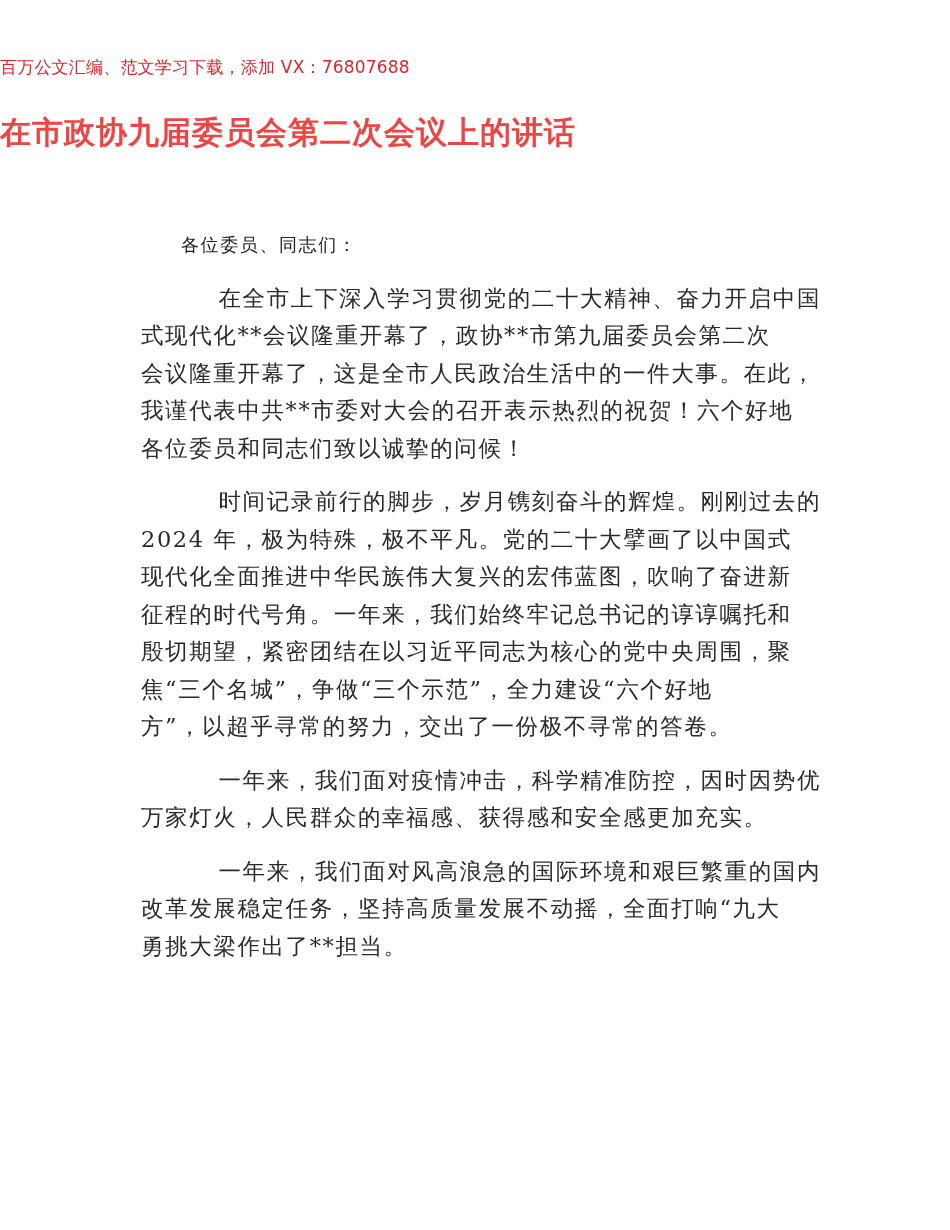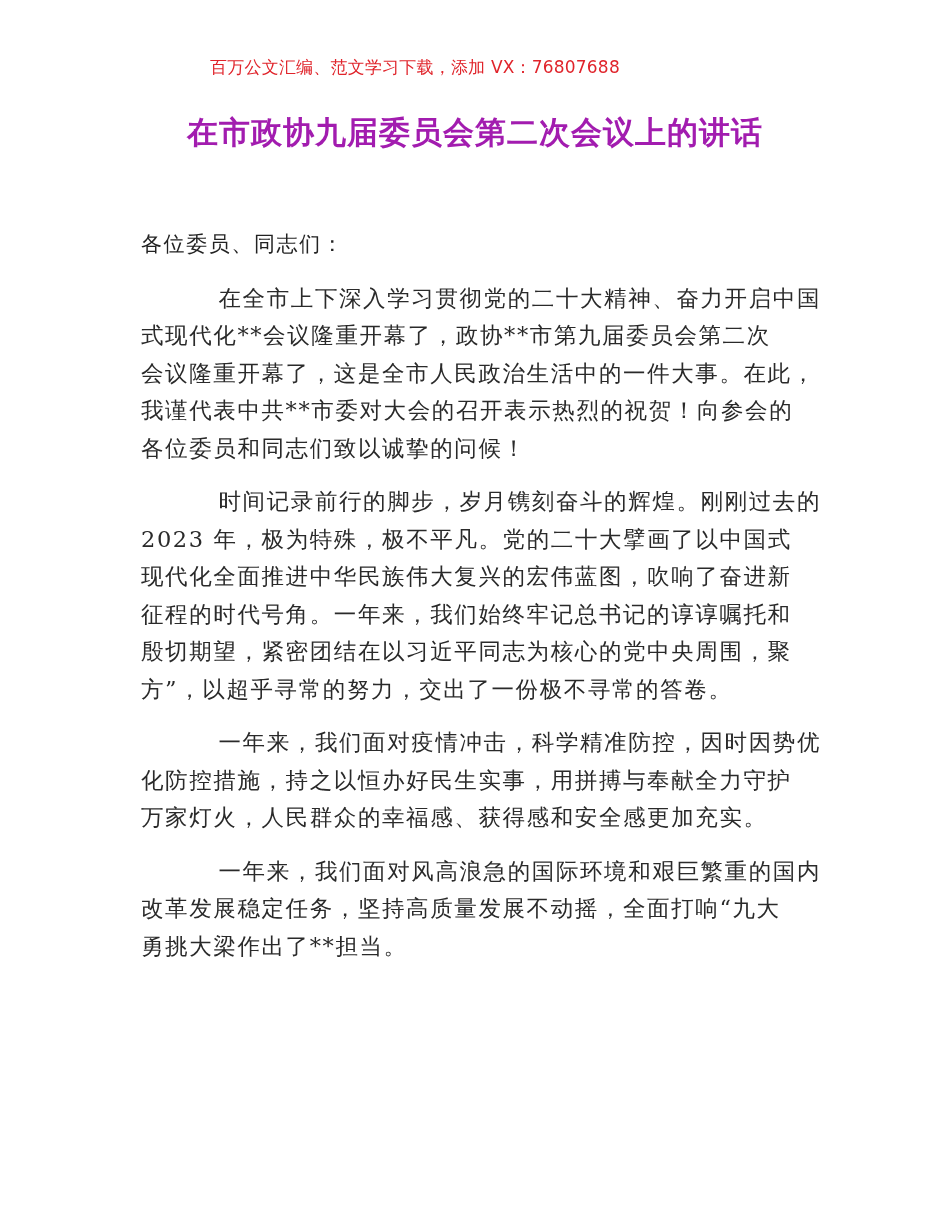--- a/index.html
+++ b/index.html
@@ -21,36 +21,36 @@
       top: 0;
       width: 950px;
       height: 1230px;
       background: #ffffff;
     }
     .watermark {
       position: absolute;
       top: 56px;
       left: 0;
       width: 830px;
-      text-align: center;
+      text-align: left;
       font-family: "DejaVu Sans", "Liberation Sans", sans-serif;
       font-size: 17px;
       color: #e0242b;
       letter-spacing: 0.2px;
     }
     .title {
       position: absolute;
       top: 112px;
       left: 0;
       width: 950px;
-      text-align: center;
+      text-align: left;
       font-family: "DejaVu Sans", "Liberation Sans", sans-serif;
       font-weight: bold;
       font-size: 31px;
-      color: #a21caf;
+      color: #ef4444;
       letter-spacing: 1px;
     }
     .body-text {
       position: absolute;
       left: 141px;
       top: 226px;
       width: 680px;
     }
     .line {
       height: 37.5px;
@@ -63,60 +63,61 @@
     .indent {
       padding-left: 36px;
       text-align: right;
     }
     .para-gap {
       height: 16px;
     }
     .salutation {
       height: 37.5px;
       line-height: 37.5px;
-      font-size: 21px;
+      font-size: 18px;
       letter-spacing: 1.6px;
       margin-bottom: 16px;
+      margin-left: 40px;
     }
   </style>
 </head>
 <body>
 
 <div class="page">
 
   <div class="watermark">百万公文汇编、范文学习下载，添加 VX：76807688</div>
 
   <div class="title">在市政协九届委员会第二次会议上的讲话</div>
 
   <div class="body-text">
 
     <div class="salutation">各位委员、同志们：</div>
 
     <div class="paragraph">
       <div class="line indent">在全市上下深入学习贯彻党的二十大精神、奋力开启中国</div>
       <div class="line">式现代化**会议隆重开幕了，政协**市第九届委员会第二次</div>
       <div class="line">会议隆重开幕了，这是全市人民政治生活中的一件大事。在此，</div>
-      <div class="line">我谨代表中共**市委对大会的召开表示热烈的祝贺！向参会的</div>
+      <div class="line">我谨代表中共**市委对大会的召开表示热烈的祝贺！六个好地</div>
       <div class="line">各位委员和同志们致以诚挚的问候！</div>
     </div>
     <div class="para-gap"></div>
 
     <div class="paragraph">
       <div class="line indent">时间记录前行的脚步，岁月镌刻奋斗的辉煌。刚刚过去的</div>
-      <div class="line">2023 年，极为特殊，极不平凡。党的二十大擘画了以中国式</div>
+      <div class="line">2024 年，极为特殊，极不平凡。党的二十大擘画了以中国式</div>
       <div class="line">现代化全面推进中华民族伟大复兴的宏伟蓝图，吹响了奋进新</div>
       <div class="line">征程的时代号角。一年来，我们始终牢记总书记的谆谆嘱托和</div>
       <div class="line">殷切期望，紧密团结在以习近平同志为核心的党中央周围，聚</div>
+      <div class="line">焦“三个名城”，争做“三个示范”，全力建设“六个好地</div>
       <div class="line">方”，以超乎寻常的努力，交出了一份极不寻常的答卷。</div>
     </div>
     <div class="para-gap"></div>
 
     <div class="paragraph">
       <div class="line indent">一年来，我们面对疫情冲击，科学精准防控，因时因势优</div>
-      <div class="line">化防控措施，持之以恒办好民生实事，用拼搏与奉献全力守护</div>
       <div class="line">万家灯火，人民群众的幸福感、获得感和安全感更加充实。</div>
     </div>
     <div class="para-gap"></div>
 
     <div class="paragraph">
       <div class="line indent">一年来，我们面对风高浪急的国际环境和艰巨繁重的国内</div>
       <div class="line">改革发展稳定任务，坚持高质量发展不动摇，全面打响“九大</div>
       <div class="line">勇挑大梁作出了**担当。</div>
     </div>
 

